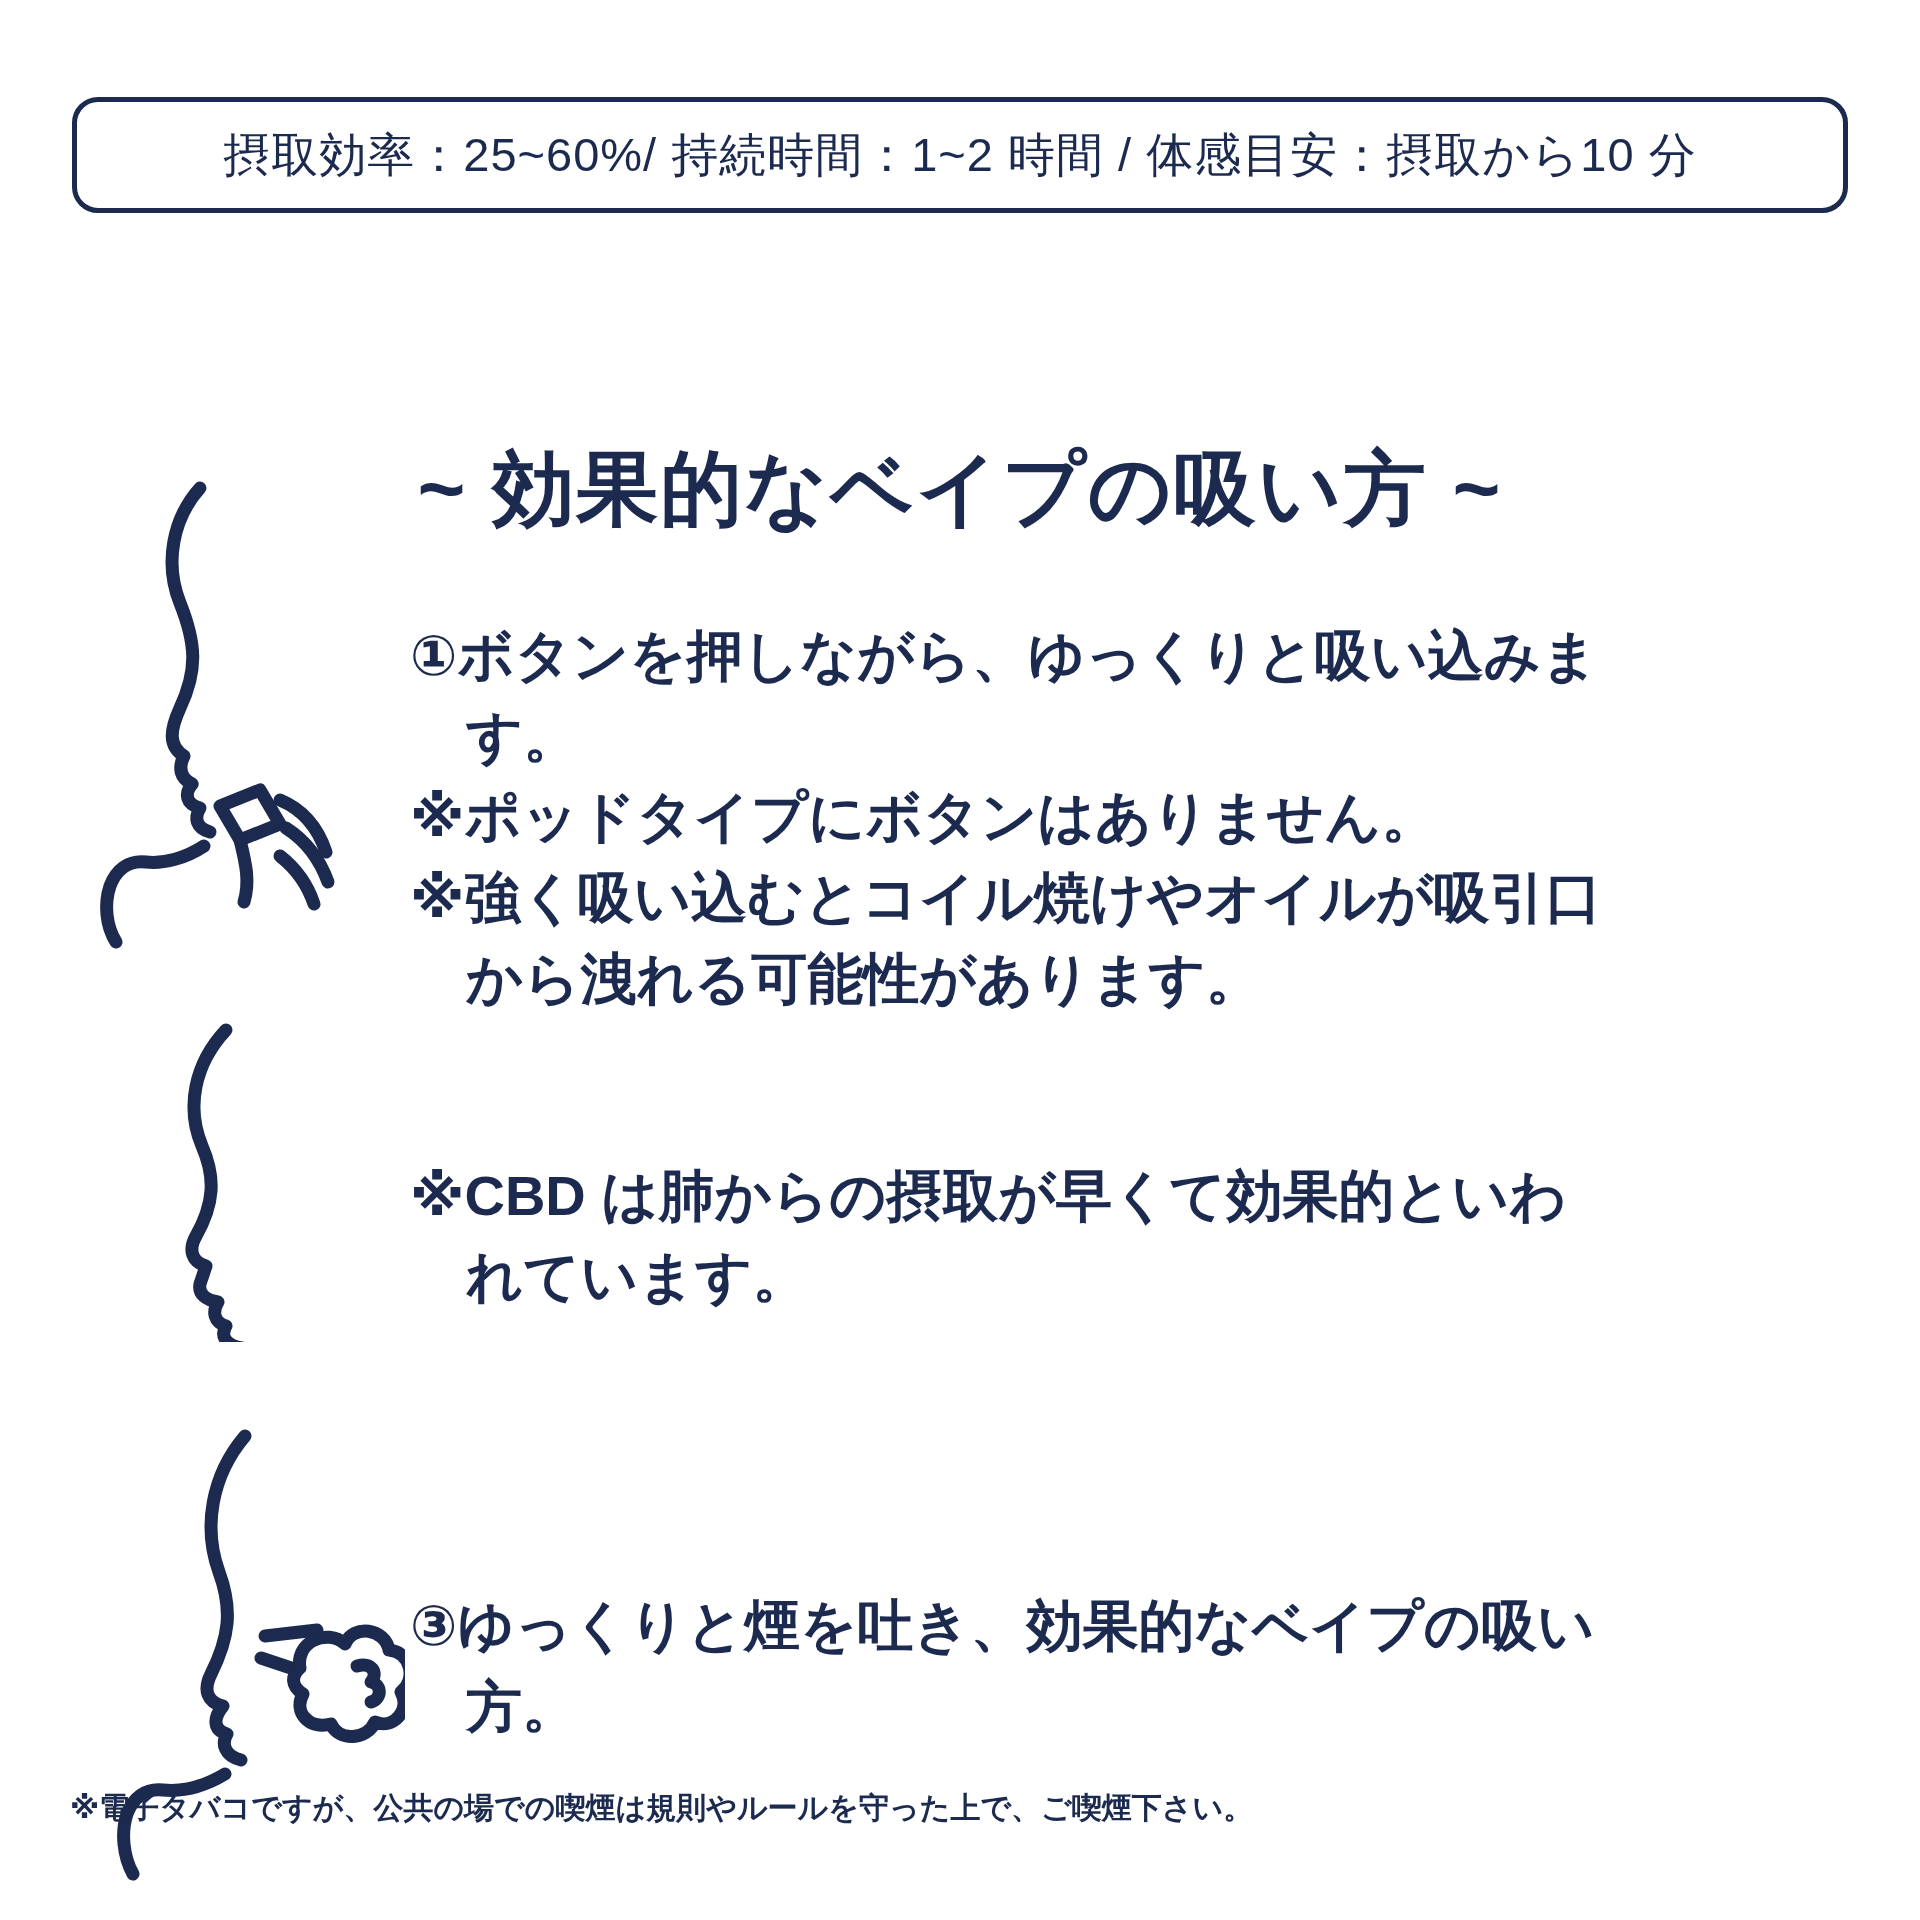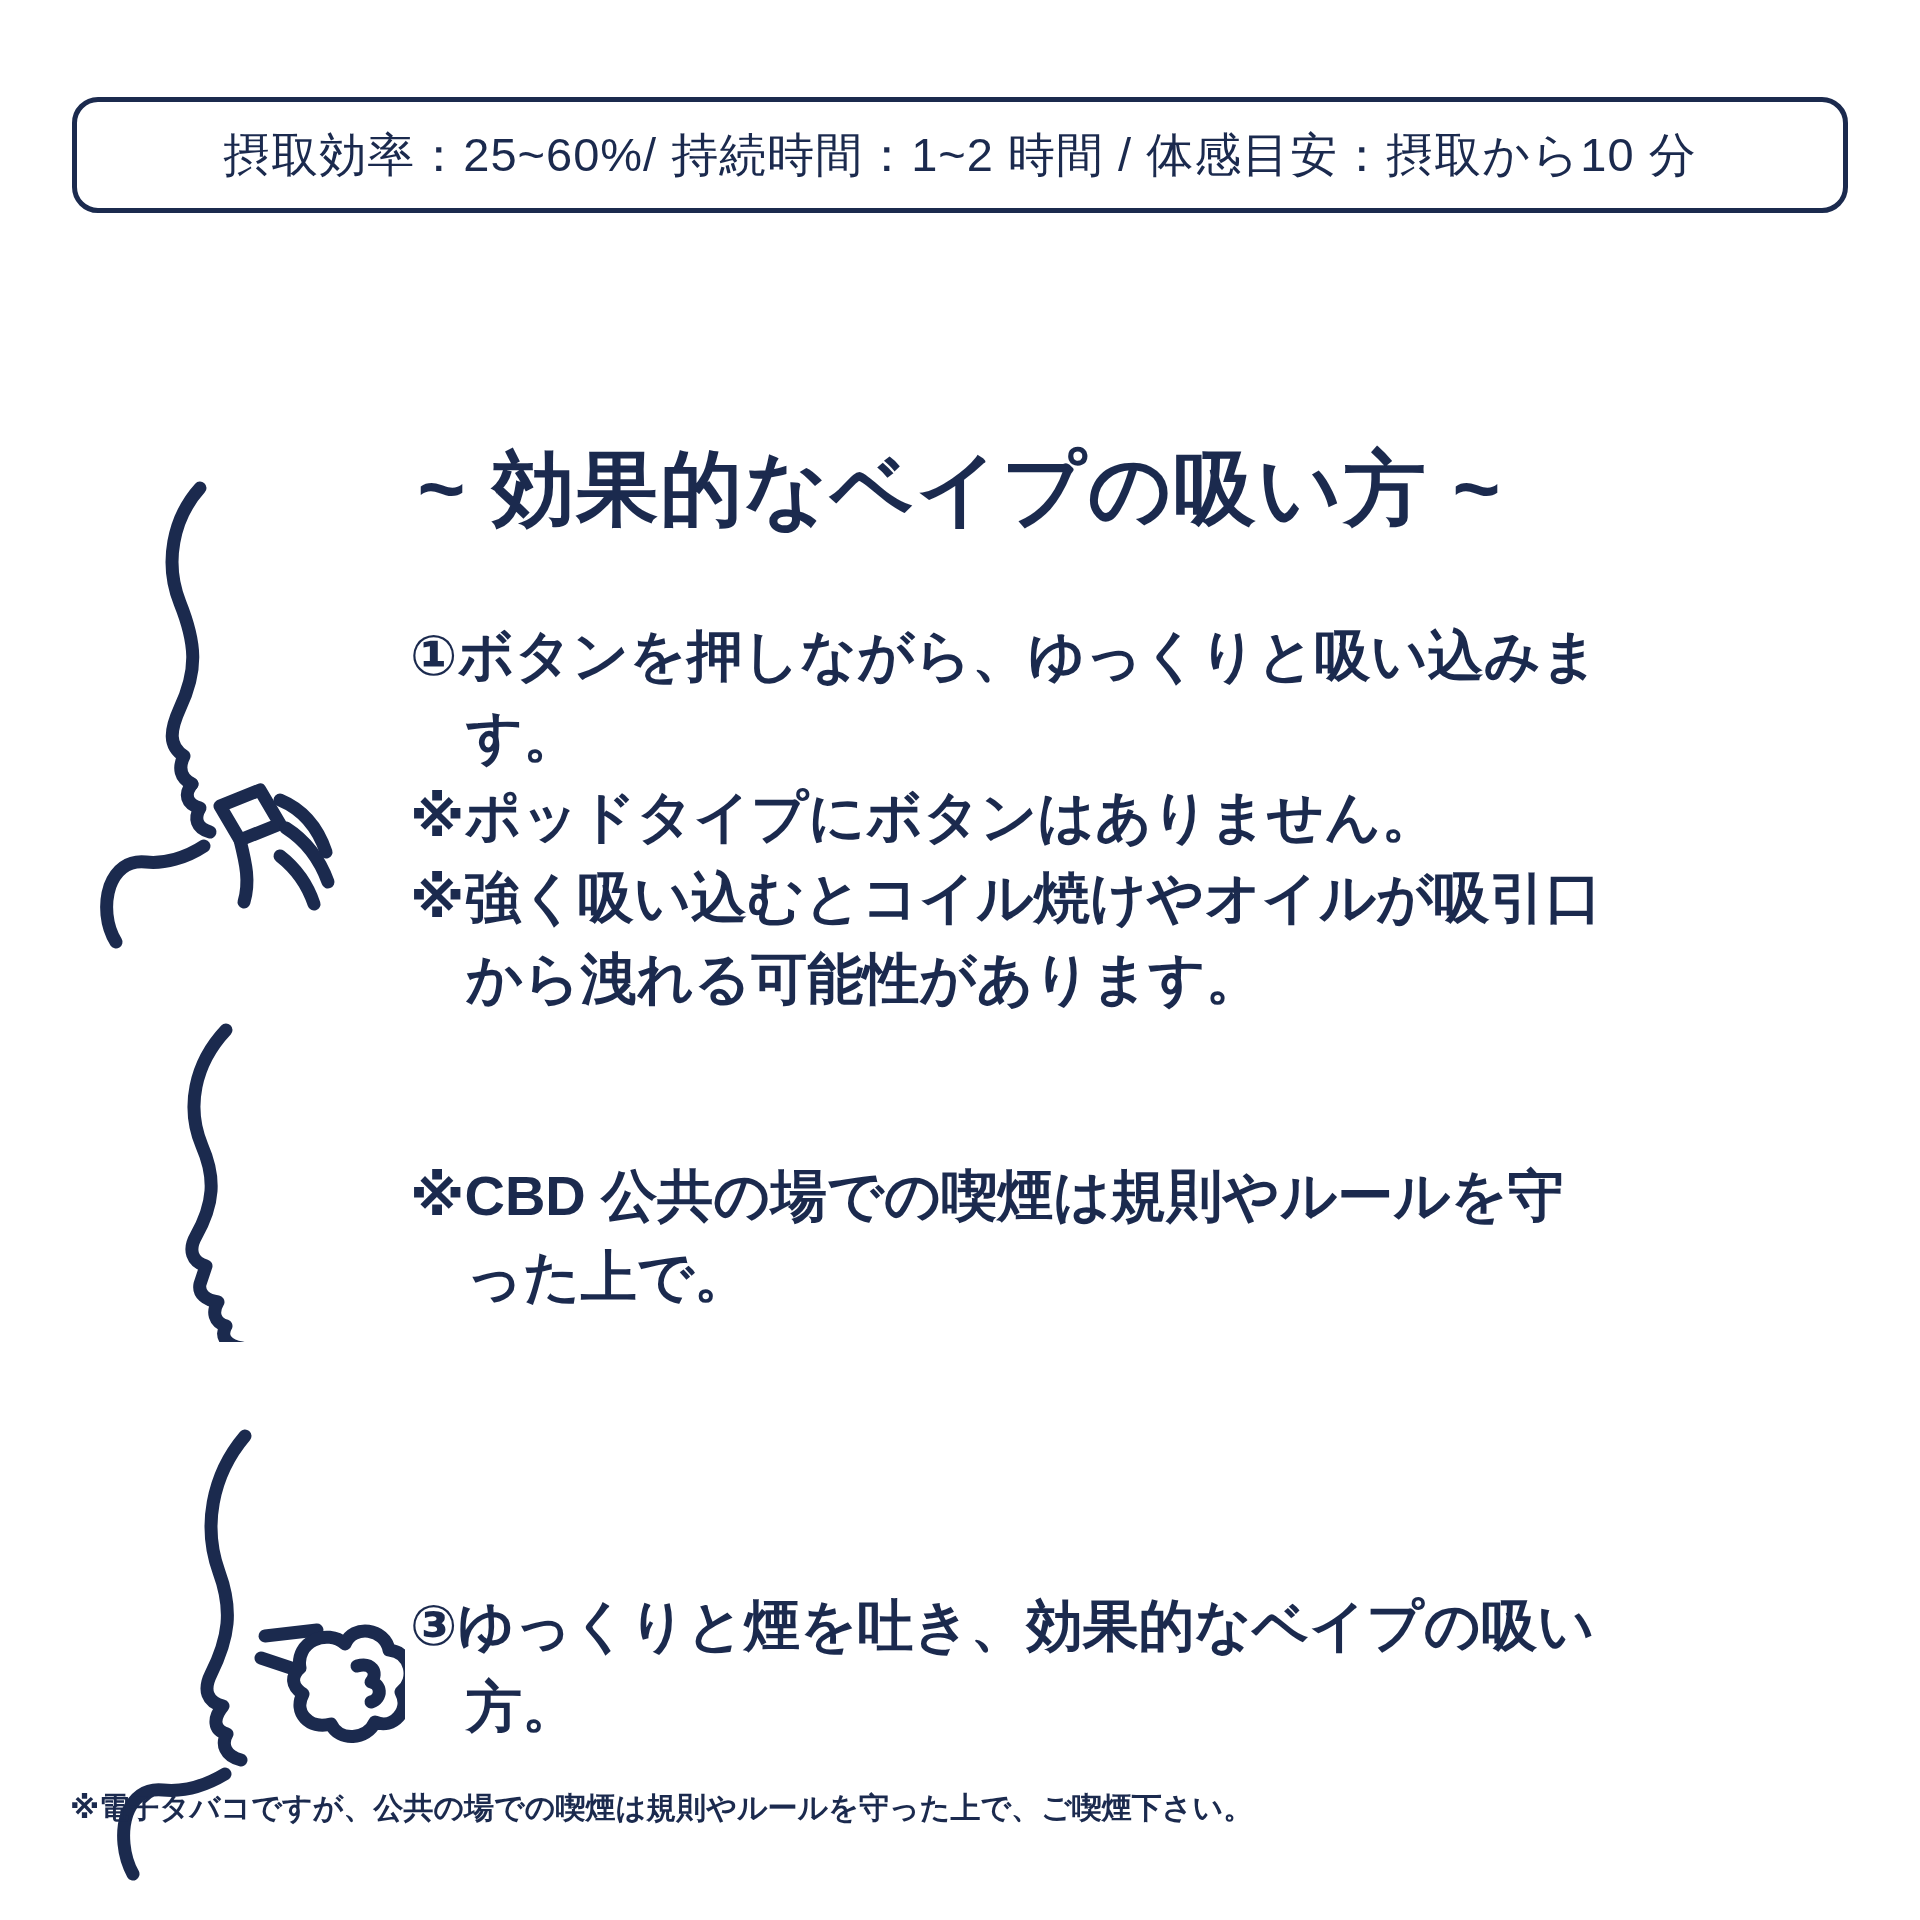--- a/index.html
+++ b/index.html
@@ -79,21 +79,21 @@
     <p class="line">※強く吸い込むとコイル焼けやオイルが吸引口から洩れる可能性があります。</p>
   </div>
 
   <div class="face-icon icon-2">
     <svg viewBox="0 0 170 320" aria-hidden="true">
       <path d="M118,8 C86,42 78,86 94,124 C108,156 106,182 88,214 C80,228 84,240 98,244 L92,262 C90,272 98,278 110,280 C104,290 106,300 118,304 C112,314 118,324 134,326"></path>
     </svg>
   </div>
 
   <div class="step-text step2">
-    <p class="line">※CBD 公共の場での喫煙は規則やルールを守った上で。</p>
+    <p class="line">※CBD は肺からの摂取が早くて効果的といわれています。</p>
   </div>
 
   <div class="face-icon icon-3">
     <svg viewBox="0 0 310 475" aria-hidden="true">
       <path d="M150,8 C116,48 108,100 124,144 C138,182 134,210 116,246 C108,262 112,274 128,278 C118,290 118,302 132,306 C126,316 130,328 146,332"></path>
       <path d="M130,346 C110,358 88,364 68,362 C50,360 38,370 32,386 C26,404 28,428 38,446"></path>
       <path d="M170,208 L222,202"></path>
       <path d="M166,230 L214,246"></path>
       <path class="fill-white" d="M205,240 C200,214 232,200 250,216 C258,196 290,200 294,222 C316,224 322,252 306,264 C316,282 298,302 280,294 C272,312 244,314 236,296 C214,302 198,284 208,266 C196,258 196,248 205,240 Z"></path>
       <path d="M262,238 C276,234 284,244 276,254 C286,256 288,270 276,274"></path>

